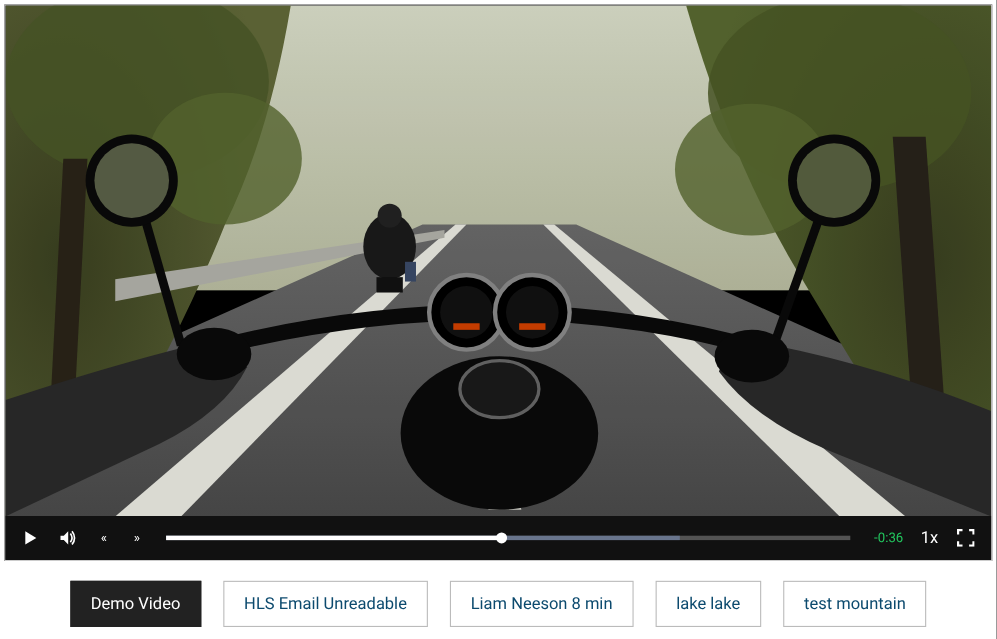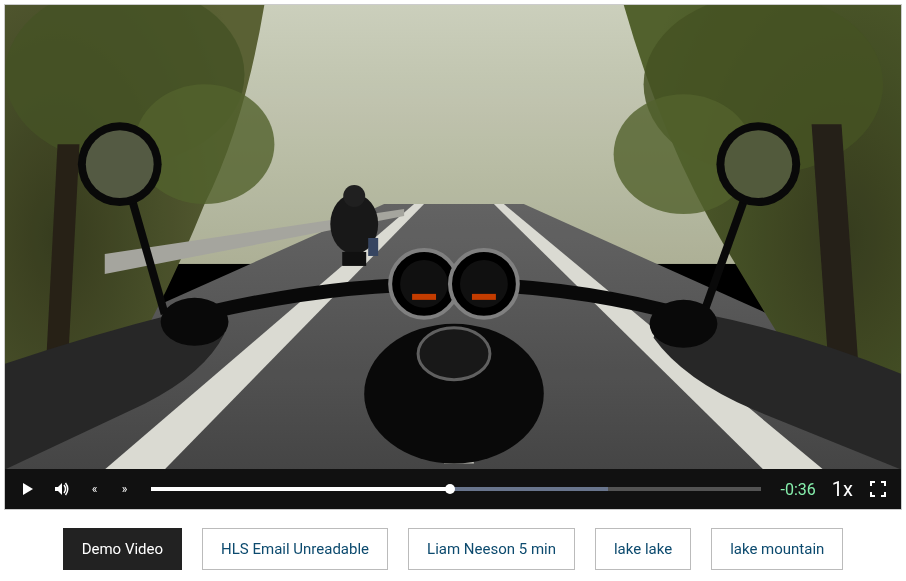--- a/index.html
+++ b/index.html
@@ -84,29 +84,29 @@
     }
     .progress-thumb {
       position: absolute;
       top: 50%; left: 49%;
       width: 10px; height: 10px;
       background: #fff;
       border-radius: 50%;
       transform: translate(-50%, -50%);
     }
     .time-display {
-      color: #86efac;
-      font-size: 16px;
+      color: #22c55e;
+      font-size: 12px;
       padding: 0 6px;
       min-width: 40px;
       text-align: right;
     }
     .rate-display {
       color: #fff;
-      font-size: 20px;
+      font-size: 15px;
       padding: 0 6px;
       cursor: pointer;
     }
     .tab-row {
       display: flex;
       justify-content: center;
       gap: 20px;
       padding: 18px 0 16px 0;
     }
     .tab-btn {
@@ -234,17 +234,17 @@
         <svg viewBox="0 0 16 16">
           <path d="M1,5 L1,1 L5,1 M11,1 L15,1 L15,5 M15,11 L15,15 L11,15 M5,15 L1,15 L1,11" stroke="#fff" stroke-width="2" fill="none"></path>
         </svg>
       </div>
     </div>
   </div>
 
   <div class="tab-row">
     <button class="tab-btn active">Demo Video</button>
     <button class="tab-btn">HLS Email Unreadable</button>
-    <button class="tab-btn">Liam Neeson 5 min</button>
+    <button class="tab-btn">Liam Neeson 8 min</button>
     <button class="tab-btn">lake lake</button>
-    <button class="tab-btn">lake mountain</button>
+    <button class="tab-btn">test mountain</button>
   </div>
 </div>
 
 </body></html>

